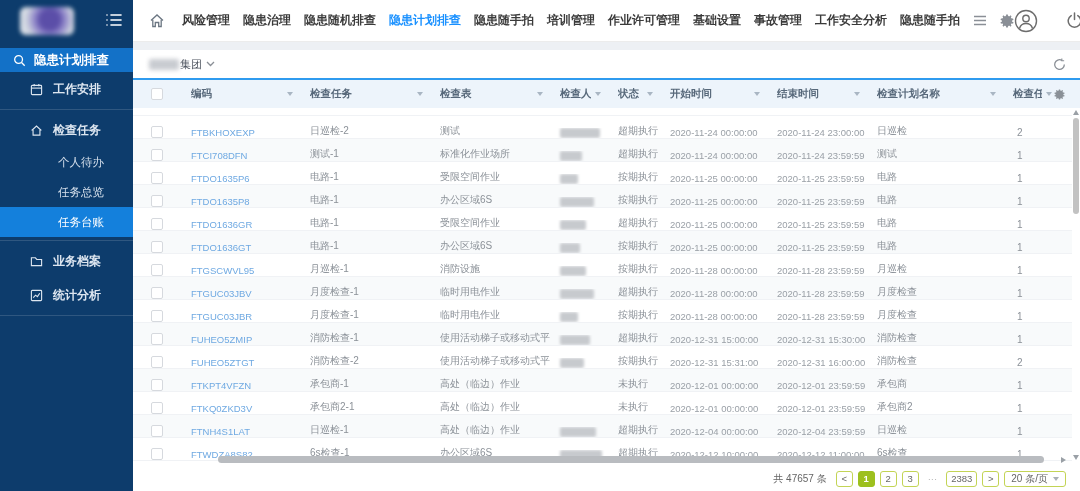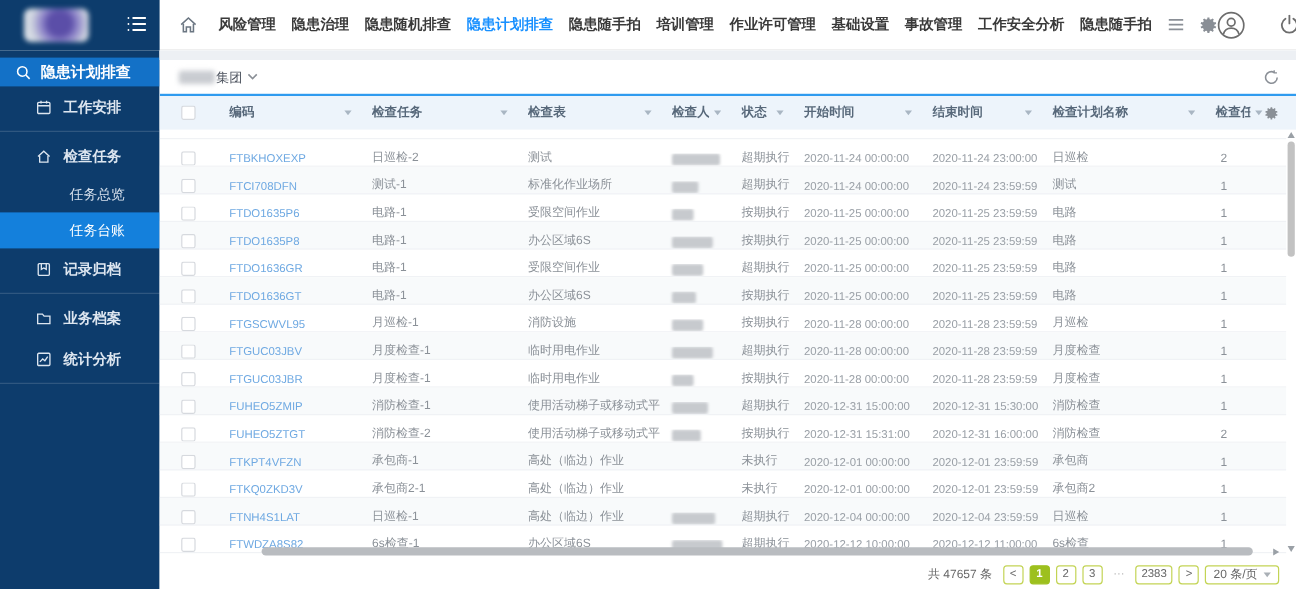--- a/index.html
+++ b/index.html
@@ -184,31 +184,23 @@
           <div class="side-div"></div>
           <div class="side-item">
             <span>
               <svg width="13" height="13" viewBox="0 0 14 14" fill="none" stroke="currentColor" stroke-width="1.2">
                 <path d="M1.8 7 L7 2.2 L12.2 7"></path>
                 <path d="M3.3 6.3 V12 H10.7 V6.3"></path>
               </svg>
             </span>
             <div style="display: inline;">检查任务</div>
           </div>
+          <div class="side-sub">个人待办</div>
           <div class="side-sub">任务总览</div>
           <div class="side-sub active">任务台账</div>
-          <div class="side-item">
-            <span>
-              <svg width="13" height="13" viewBox="0 0 14 14" fill="none" stroke="currentColor" stroke-width="1.2">
-                <rect x="2" y="1.8" width="10" height="10.5" rx="1"></rect>
-                <path d="M4.8 1.8 V7 L7 5.7 L9.2 7 V1.8"></path>
-              </svg>
-            </span>
-            <div style="display: inline;">记录归档</div>
-          </div>
           <div class="side-div"></div>
           <div class="side-item">
             <span>
               <svg width="13" height="13" viewBox="0 0 14 14" fill="none" stroke="currentColor" stroke-width="1.2">
                 <path d="M1.5 3 H5.8 L7.3 4.8 H12.5 V11.5 H1.5 Z"></path>
               </svg>
             </span>
             <div style="display: inline;">业务档案</div>
           </div>
           <div class="side-item">

